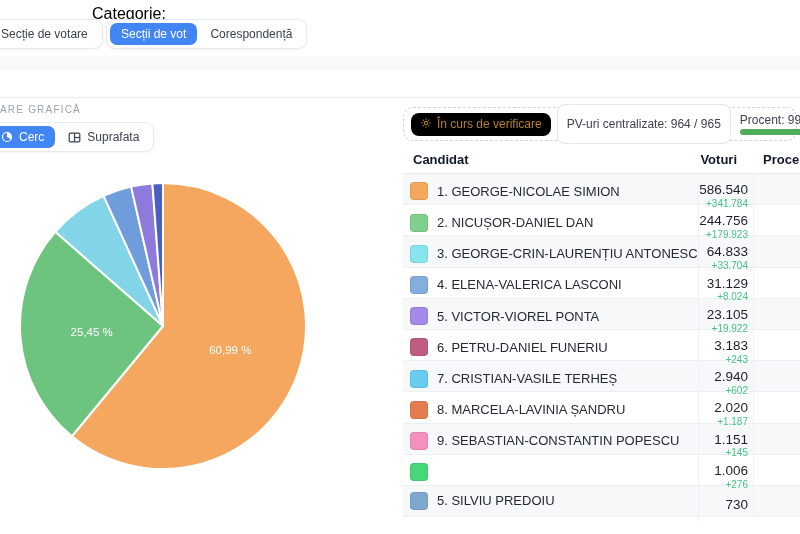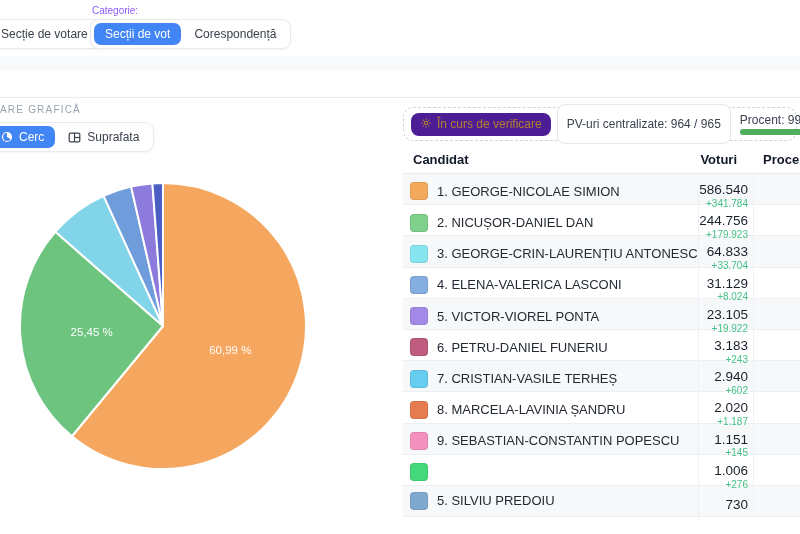--- a/index.html
+++ b/index.html
@@ -1,47 +1,47 @@
 <!DOCTYPE html>
 <html><head>
 <meta charset="utf-8">
 <style>
   * { margin:0; padding:0; box-sizing:border-box; }
   html,body { width:800px; height:534px; overflow:hidden; background:#fff;
     font-family:"Liberation Sans", sans-serif; position:relative; }
 
   
-  .cat-label { position:absolute; left:92px; top:5px; font-size:10px; color:#8b5cf6; }
+  .cat-label { position:absolute; left:92px; top:5px; font-size:16px; color:#000000; }
   .seg { position:absolute; display:flex; gap:2px; background:#fff;
     border:1px solid #e7eaee; border-radius:9px; padding:3px;
     box-shadow:0 1px 2px rgba(16,24,40,.05); }
   .seg-btn { font-size:12px; color:#3a414d; padding:4px 11px; border-radius:7px;
     background:transparent; border:none; white-space:nowrap; cursor:pointer;
     display:flex; align-items:center; gap:6px; font-family:inherit; }
   .seg-btn.active { background:#4285f4; color:#fff; }
   .grp1 { left:-14px; top:19px; }
-  .grp2 { left:90px; top:19px; }
+  .grp2 { left:106px; top:19px; }
 
   .band { position:absolute; left:0; top:56px; width:800px; height:14px; background:#f8f9fa; }
   .divider { position:absolute; left:0; top:97px; width:800px; height:1px; background:#e9edf0; }
 
   
   .chart-heading { position:absolute; left:0; top:104px; font-size:10px;
     letter-spacing:1.2px; color:#9aa3ae; }
   .view-toggle { left:-14px; top:122px; }
   .seg-btn svg { display:block; }
 
   .pie-wrap { position:absolute; left:13px; top:176px; width:300px; height:300px; }
   .pie-label { font-size:11.5px; fill:#fff; }
 
   
   .status-box { position:absolute; left:403px; top:107px; width:394px; height:34px;
     border:1.5px dashed #ccd3da; border-radius:10px; display:flex; align-items:center;
     gap:6px; padding:0 7px; }
-  .badge-amber { background:#4c1d95; color:#b3812c; border-radius:8px; padding:4px 9px;
+  .badge-amber { background:#000000; color:#b3812c; border-radius:8px; padding:4px 9px;
     font-size:12px; display:flex; align-items:center; gap:5px; white-space:nowrap; cursor:default; }
   .badge-white { background:#fff; border:1px solid #e4e7eb; border-radius:8px;
     padding:12px 9px; font-size:12px; color:#3c4350; white-space:nowrap; }
   .procent-wrap { display:flex; flex-direction:column; padding-left:3px; }
   .procent-text { font-size:12px; color:#3c4350; white-space:nowrap; }
   .procent-bar { width:66px; height:6px; background:#4fae5c; border-radius:3px; margin-top:2px; }
 
   
   .results-table { position:absolute; left:403px; top:145px; width:430px; }
   .t-head { display:grid; grid-template-columns:295px 55px 1fr; height:29px;

